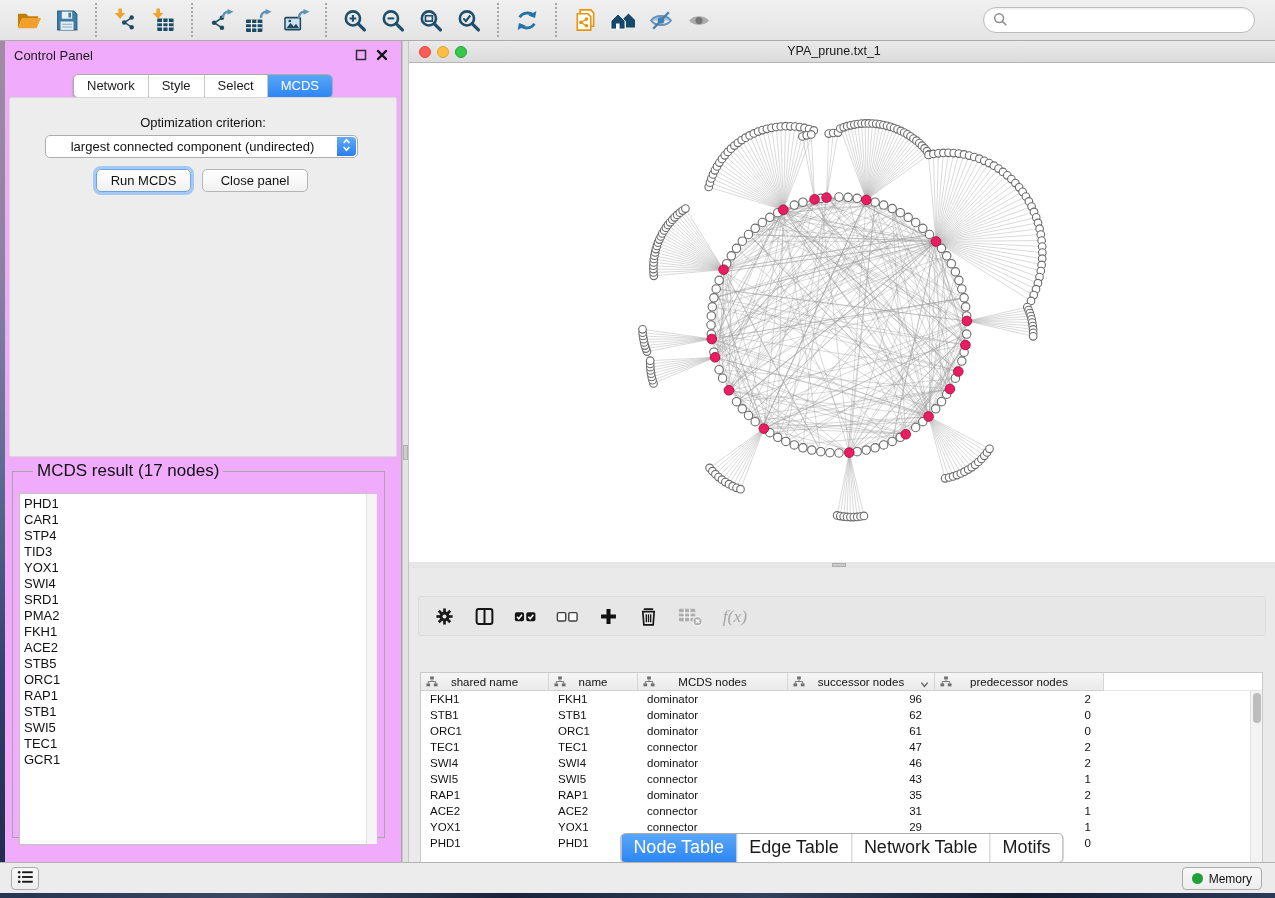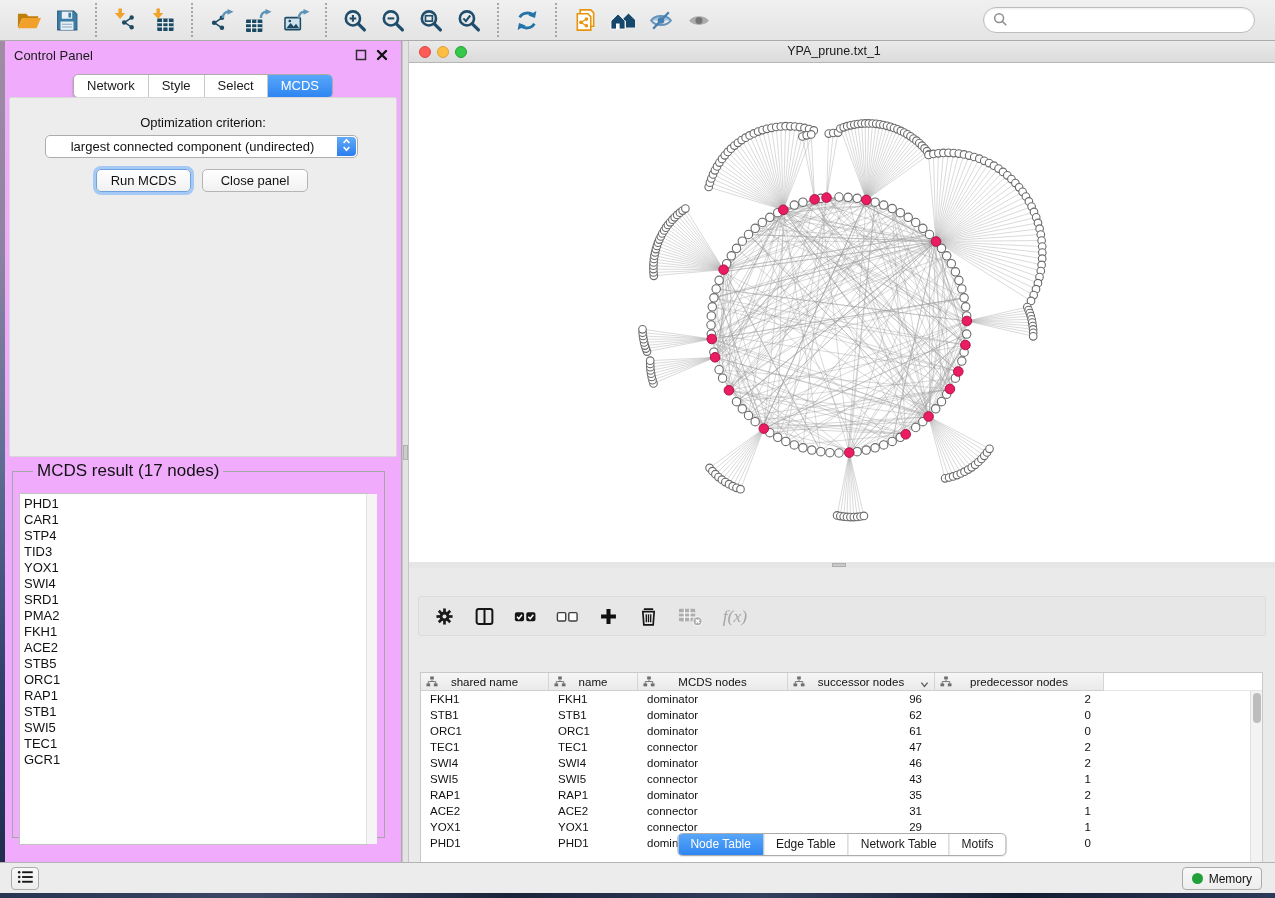--- a/index.html
+++ b/index.html
@@ -99,21 +99,21 @@
   .th .tree { position:absolute; left:5px; top:3px; width:12px; height:11px; }
   .th .sort { position:absolute; right:5px; top:5px; width:9px; height:8px; }
   .th-filler { flex:1; background:#fff; border-bottom:1px solid #E6E6E6; }
   .tbody { position:relative; }
   .tr { display:flex; height:16px; cursor:default; }
   .td { font-size:11.5px; line-height:16px; white-space:nowrap; overflow:hidden; }
   .td.txt { padding-left:9px; } .td.num { text-align:right; padding-right:13px; }
   .t-scroll { position:absolute; right:0; top:18px; width:12px; bottom:0; background:#F3F3F3; border-left:1px solid #E0E0E0; cursor:pointer; }
   .t-thumb { margin:2px 1px 0 2px; width:8px; height:30px; background:#BDBDBD; border-radius:4px; }
   .tp-tabs { position:absolute; top:265px; left:50%; transform:translateX(-50%); }
-  .tp-tabs button { font-size:12px; padding:3px 12px 4px; }
+  .tp-tabs button { font-size:18px; padding:3px 12px 4px; }
 
   
   .statusbar { position:absolute; left:0; top:862px; width:1275px; height:31px; background:#ECECEC; border-top:1px solid #B3B3B3; }
   .sb-btn { position:absolute; top:4px; height:23px; background:linear-gradient(#F8F8F8,#EDEDED); border:1px solid #ABABAB;
     border-radius:4px; cursor:pointer; display:flex; align-items:center; font-family:inherit; }
   .sb-list { left:11px; width:28px; justify-content:center; }
   .sb-list svg { width:17px; height:16px; }
   .sb-mem { right:13px; padding:0 9px; gap:6px; font-size:12px; color:#111; }
   .memdot { width:11px; height:11px; border-radius:50%; background:#21A038; display:inline-block; }
 </style>

